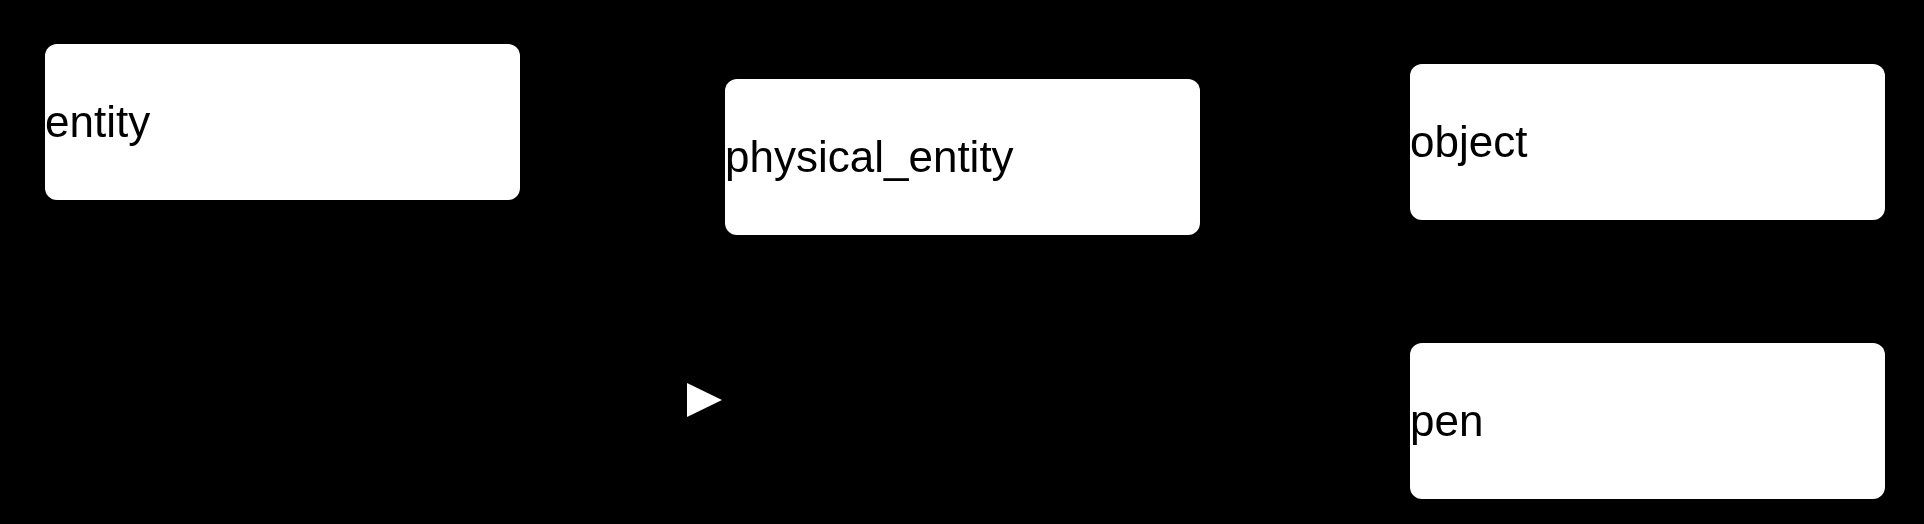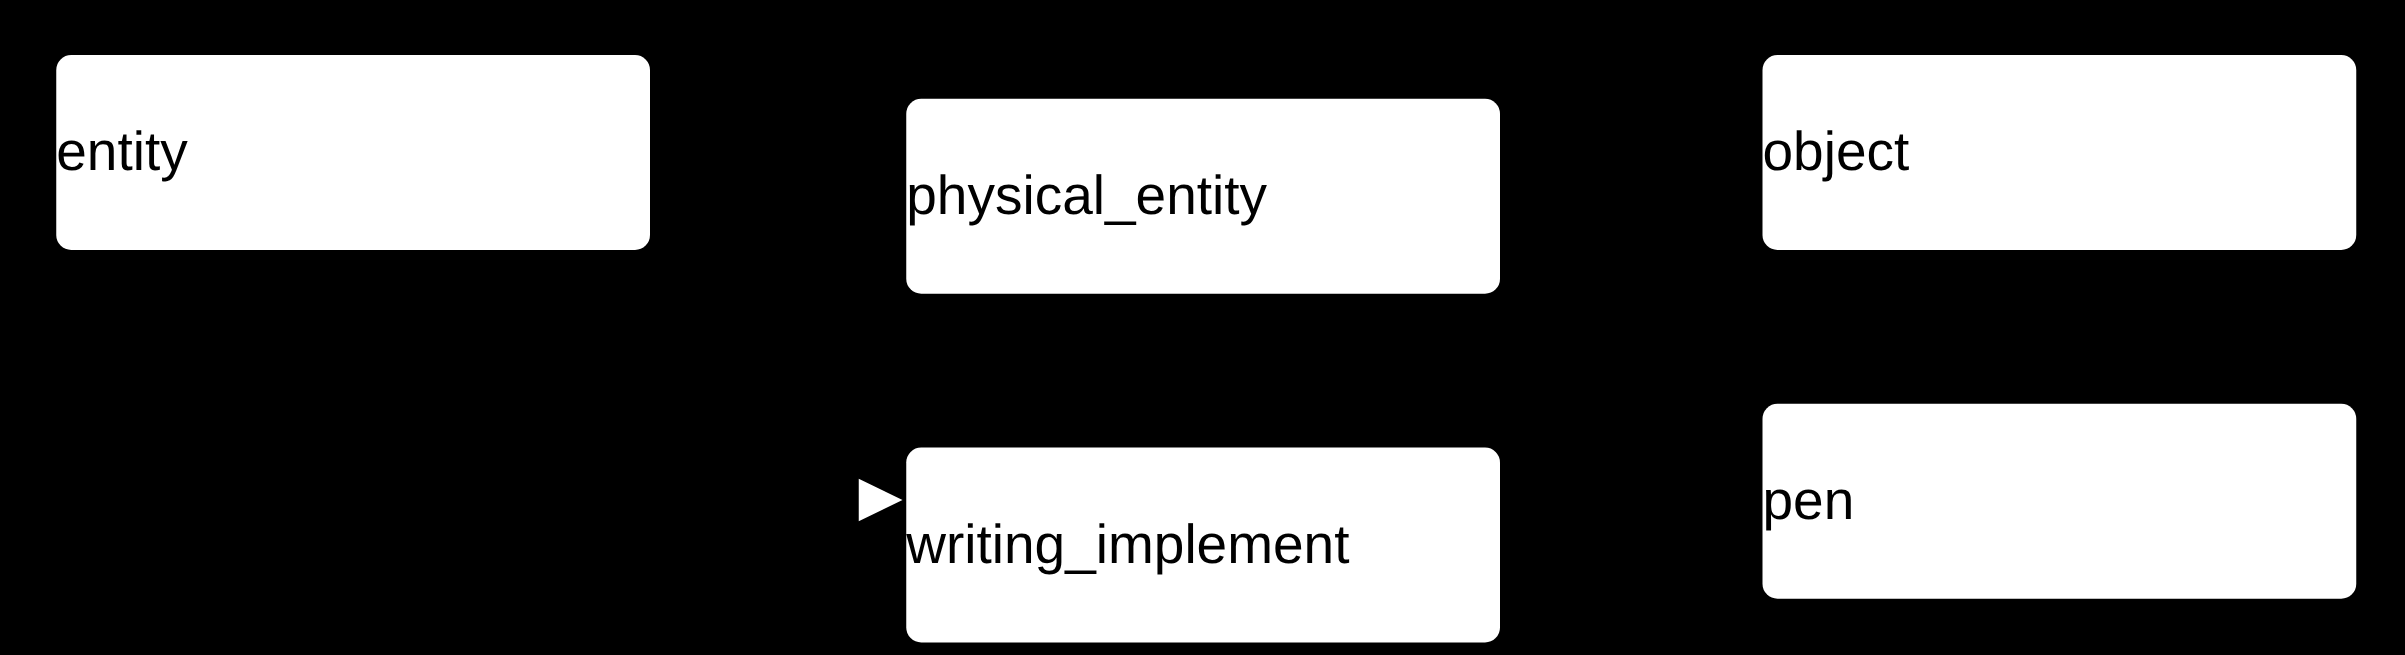--- a/index.html
+++ b/index.html
@@ -34,21 +34,21 @@
   }
   .node .label {
     color: var(--node-text, #000);
     font-size: 44px;
     line-height: 1;
     white-space: nowrap;
   }
   
   .c0 { left: 45px; }
   .c1 { left: 725px; margin-top: 35px; }
-  .c2 { left: 1410px; }
+  .c2 { left: 1410px; margin-top: 20px; }
   .r0 { top: 44px; }
   .r1 { top: 323px; }
   
   .arrowhead {
     position: absolute;
     left: 687px;
     top: 383px;
     width: 0;
     height: 0;
     border-top: 17.5px solid transparent;
@@ -66,23 +66,20 @@
   </div>
 
   <div class="node r0 c1">
     <span class="label">physical_entity</span>
   </div>
 
   <div class="node r0 c2">
     <span class="label">object</span>
   </div>
 
-  <div class="node r1 c1">
-    <span class="label">writing_implement</span>
-  </div>
 
   <div class="node r1 c2">
     <span class="label">pen</span>
   </div>
 
   <div class="arrowhead"></div>
 
 </div>
 
 </body></html>

